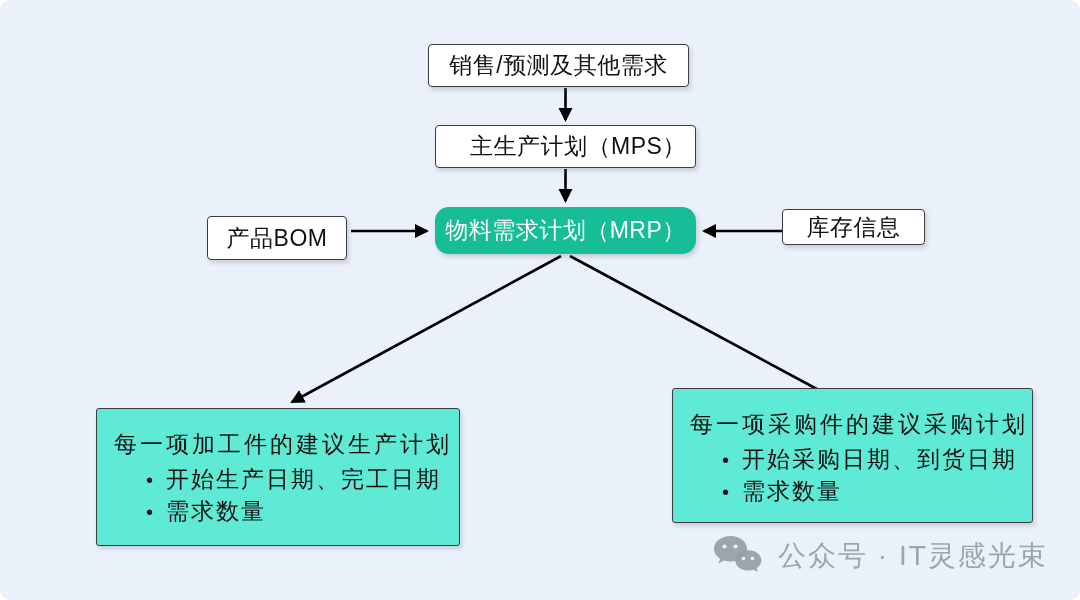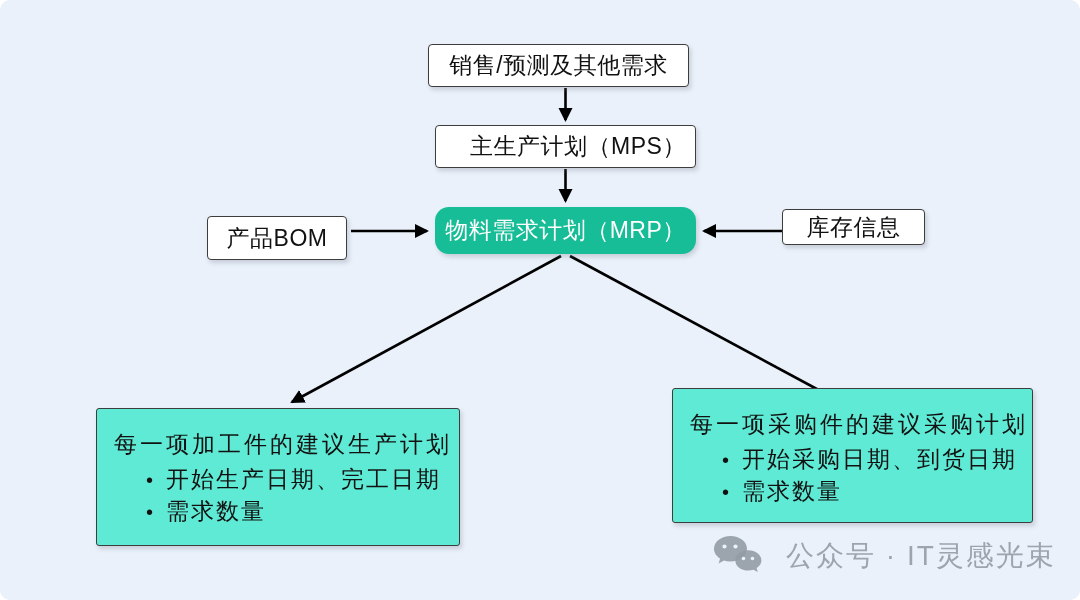--- a/index.html
+++ b/index.html
@@ -84,21 +84,21 @@
     display: inline-block;
     width: 20px;
     font-size: 20px;
   }
   .watermark {
     position: absolute;
     left: 712px;
     top: 534px;
     display: flex;
     align-items: center;
-    gap: 24px;
+    gap: 16px;
     color: rgba(148,155,164,0.9);
     font-size: 28px;
     font-weight: 500;
     letter-spacing: 2px;
     white-space: nowrap;
     z-index: 5;
     justify-content: center;
   }
   .wechat-icon { width: 50px; height: 44px; }
 </style>

